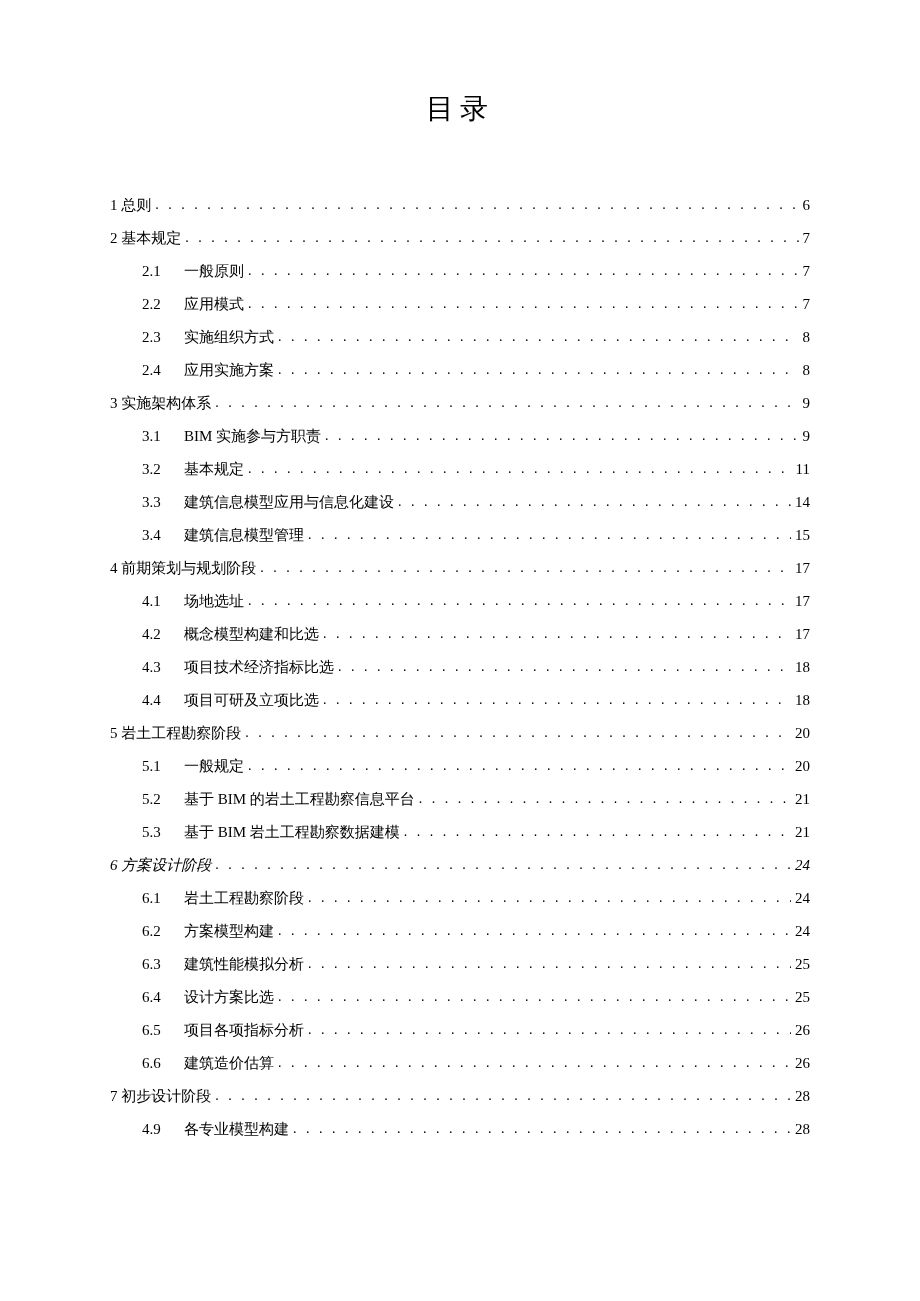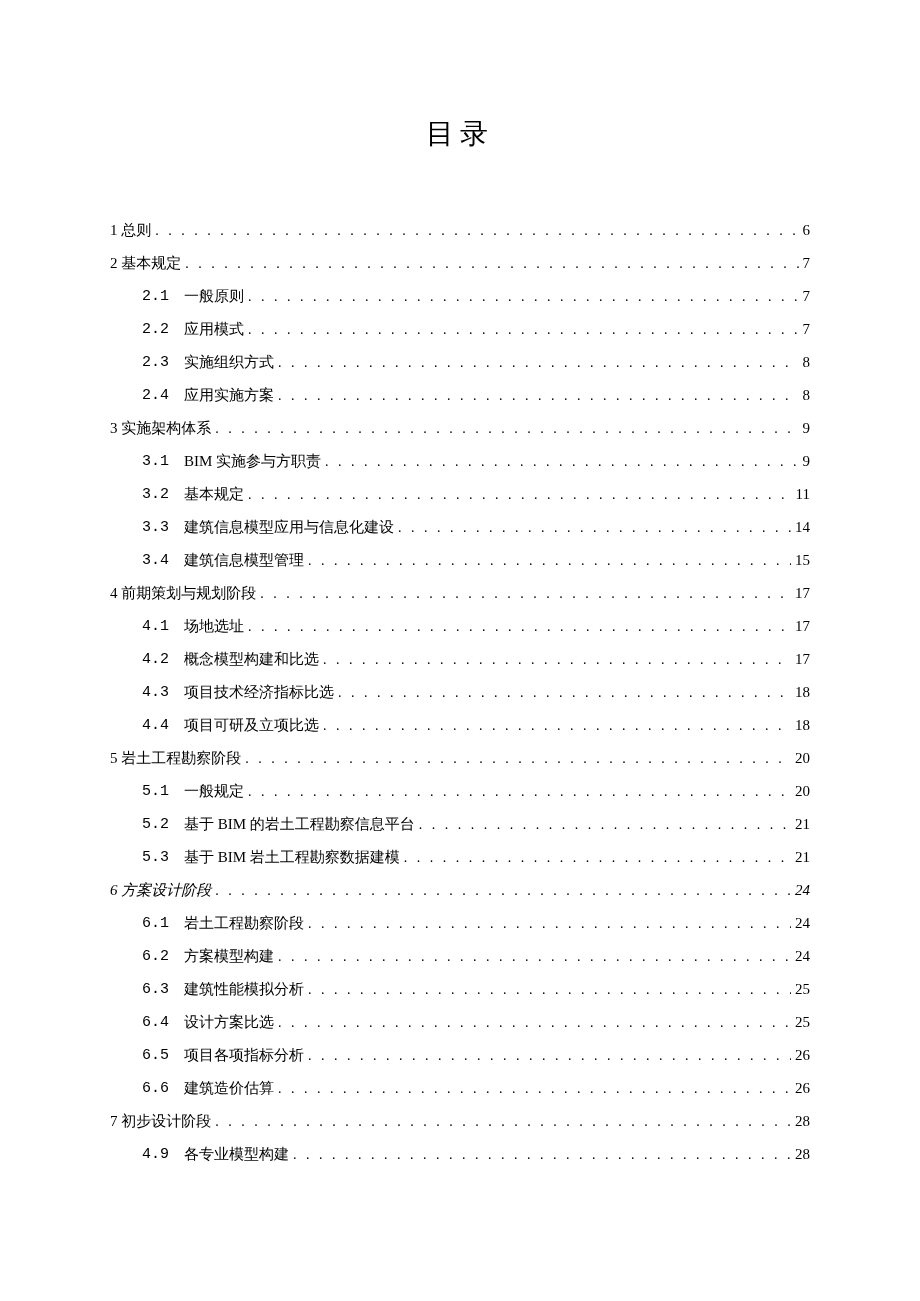--- a/index.html
+++ b/index.html
@@ -7,47 +7,46 @@
     padding: 0;
     background: #fff;
     font-family: "SimSun", "宋体", serif;
     color: #000;
     font-size: 15px;
   }
   .page {
     width: 920px;
     height: 1301px;
     box-sizing: border-box;
-    padding: 115px 110px 0 110px;
+    padding: 90px 110px 0 110px;
     position: relative;
   }
   .title {
     text-align: center;
     font-size: 28px;
     letter-spacing: 6px;
     margin-bottom: 70px;
   }
   .toc {
     line-height: 1;
   }
   .row {
     display: flex;
-    align-items: flex-end;
+    align-items: flex-start;
     margin-bottom: 18px;
     white-space: nowrap;
   }
   .row.sub {
     padding-left: 32px;
   }
   .num {
     flex: 0 0 auto;
   }
   .row.sub .num {
     width: 42px;
-    font-family: Liberation Mono, monospace;
   }
   .label {
     flex: 0 0 auto;
     padding-right: 4px;
   }
   .dots {
     flex: 1 1 auto;
     overflow: hidden;
     letter-spacing: 3px;
     color: #000;

